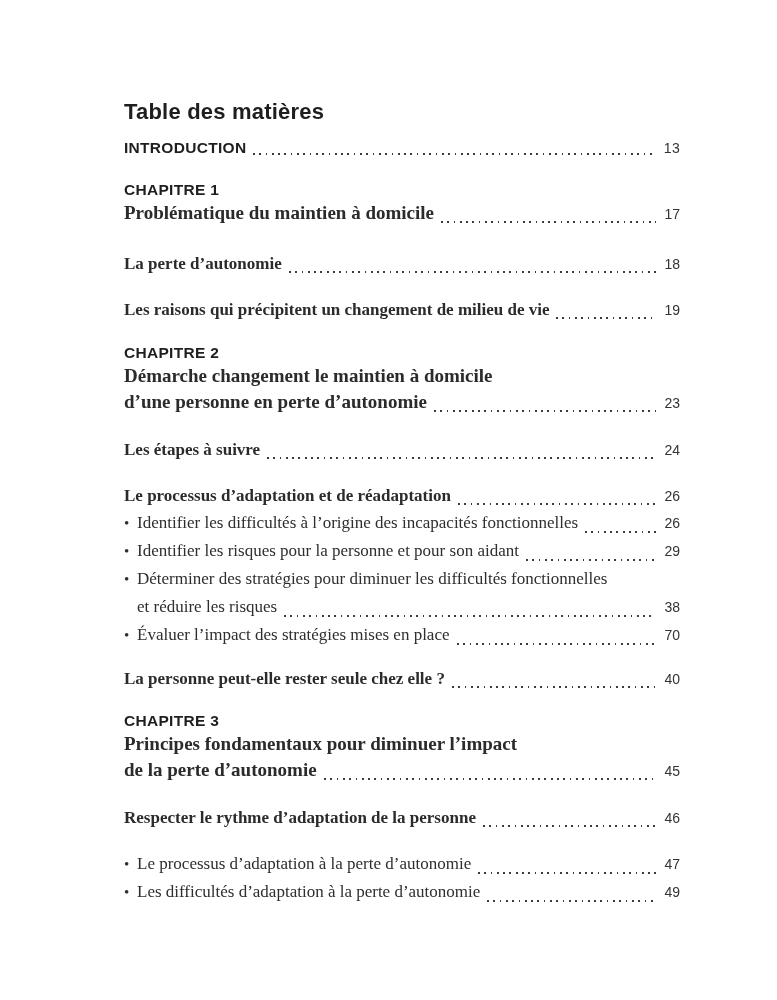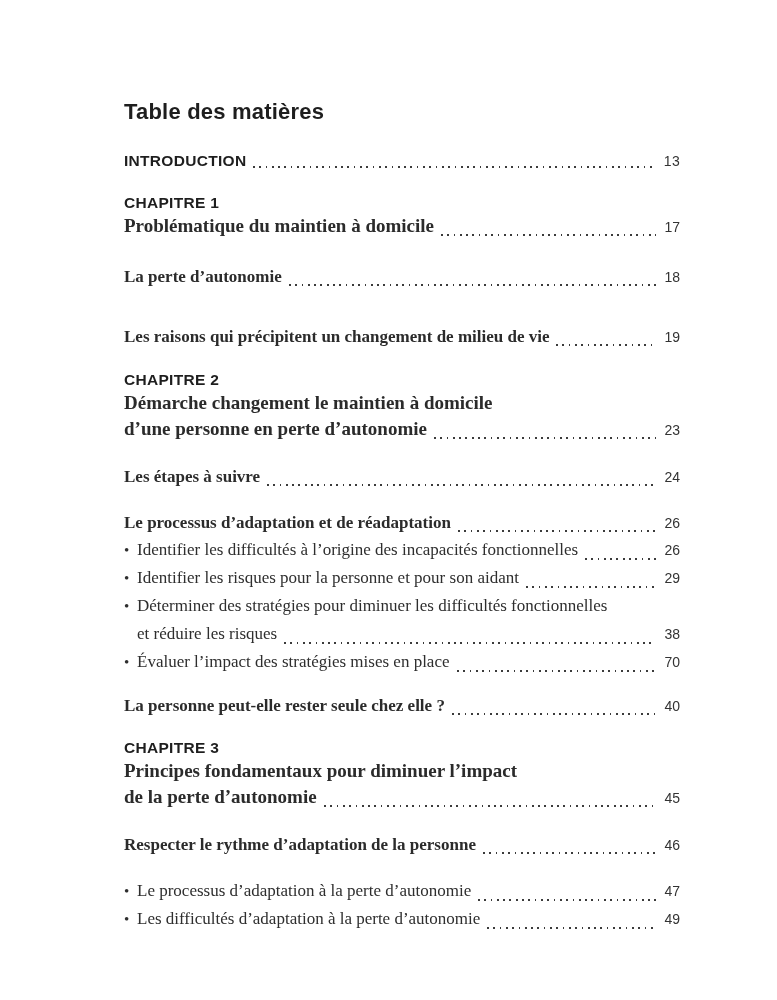--- a/index.html
+++ b/index.html
@@ -86,42 +86,42 @@
   .cont-row { padding-left: 13px; }
   .label { white-space: nowrap; }
 </style>
 </head>
 <body>
 
 <div class="page">
 
   <h1 class="title">Table des matières</h1>
 
-  <div class="row sans-row" style="margin-top:27px">
+  <div class="row sans-row" style="margin-top:14px">
     <span class="label">INTRODUCTION</span>
     <span class="leader"></span>
     <span class="num">13</span>
   </div>
 
   <div style="margin-top:22px">
     <div class="kicker">CHAPITRE 1</div>
     <div class="row ctitle">
       <span class="label">Problématique du maintien à domicile</span>
       <span class="leader"></span>
       <span class="num">17</span>
     </div>
   </div>
 
   <div class="row section-row" style="margin-top:24px">
     <span class="label">La perte d’autonomie</span>
     <span class="leader"></span>
     <span class="num">18</span>
   </div>
 
-  <div class="row section-row" style="margin-top:34px">
+  <div class="row section-row" style="margin-top:20px">
     <span class="label">Les raisons qui précipitent un changement de milieu de vie</span>
     <span class="leader"></span>
     <span class="num">19</span>
   </div>
 
   <div style="margin-top:20px">
     <div class="kicker">CHAPITRE 2</div>
     <div class="ctitle">Démarche changement le maintien à domicile</div>
     <div class="row ctitle">
       <span class="label">d’une personne en perte d’autonomie</span>

